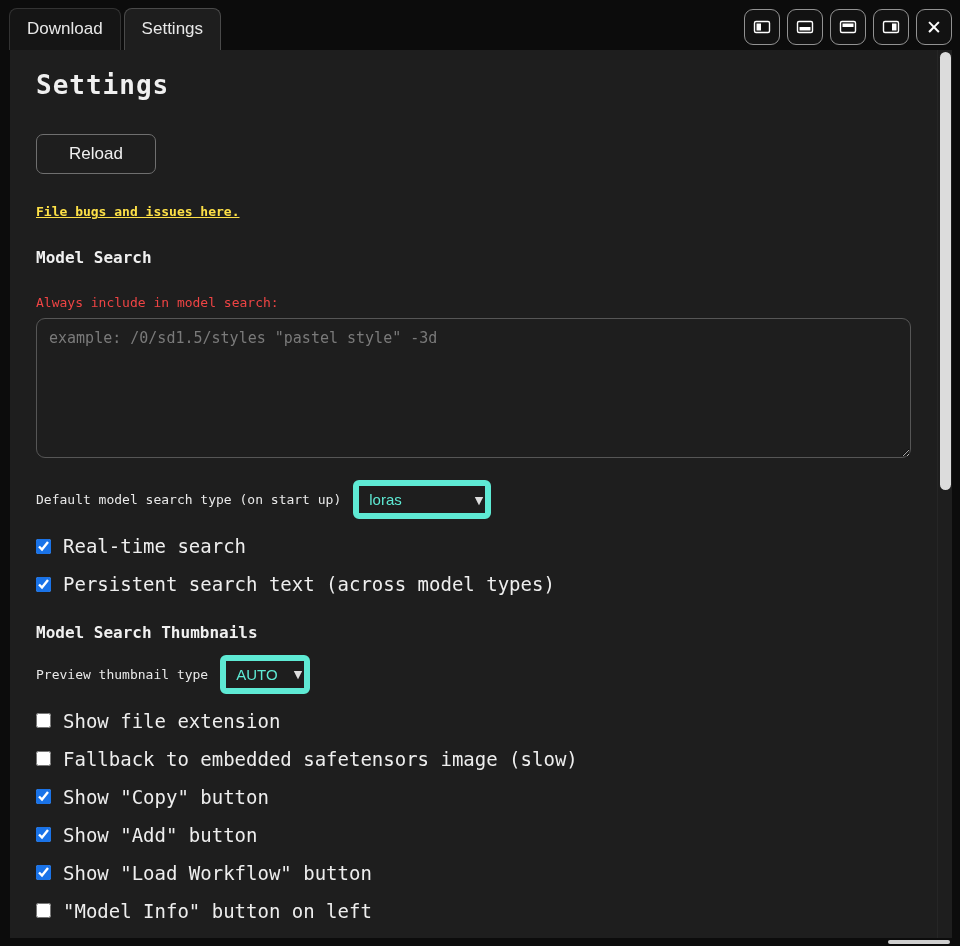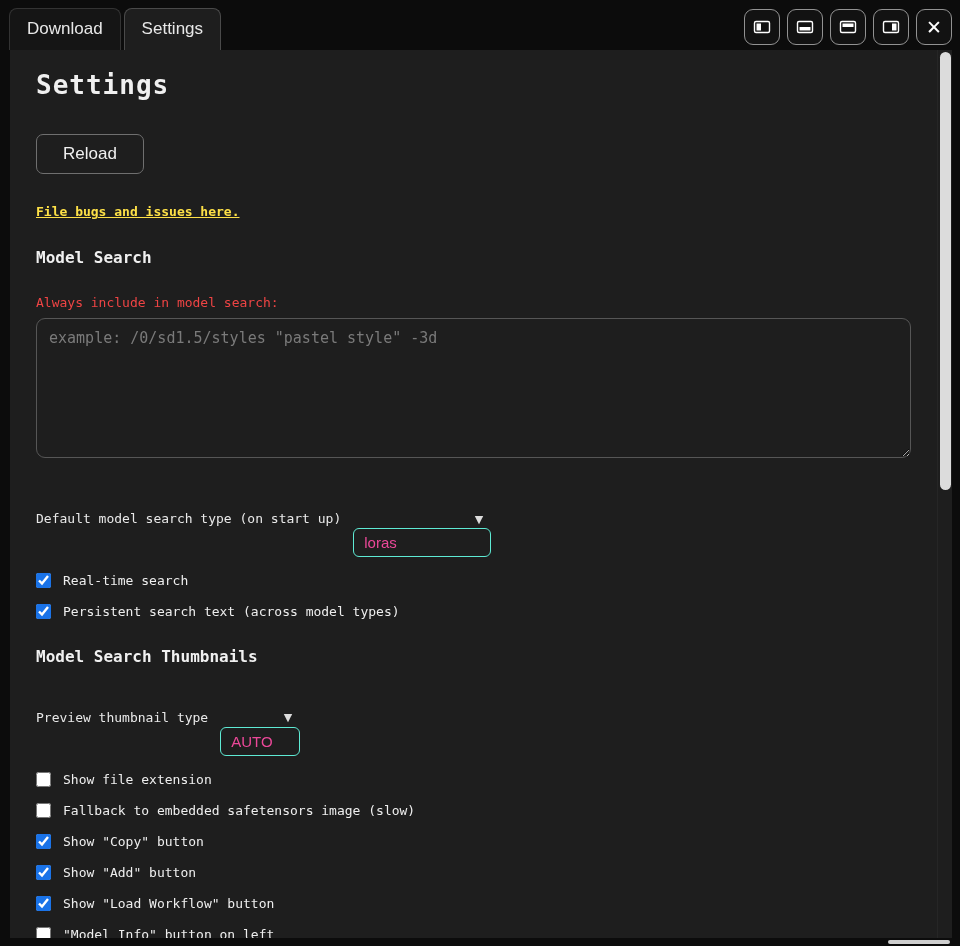--- a/index.html
+++ b/index.html
@@ -47,21 +47,21 @@
     display: flex; overflow: hidden; position: relative;
   }
   .content { flex: 1; padding: 20px 26px 0 26px; overflow: hidden; }
 
   h1.page-title { font-size: 26px; font-weight: bold; letter-spacing: 1px; line-height: 1.2; }
   .btn-row { display: flex; gap: 10px; margin-top: 33px; }
   .btn {
     font-family: "Liberation Sans", sans-serif; font-size: 17px;
     color: #f0f0f0; background: transparent;
     border: 1px solid #6f6f6f; border-radius: 7px;
-    width: 108px; padding: 9px 0; text-align: center; cursor: pointer;
+    width: 120px; padding: 9px 0; text-align: center; cursor: pointer;
   }
   .issues-link {
     display: inline-block; margin-top: 30px;
     font-size: 13px; font-weight: bold; color: #fde047;
     text-decoration: underline; cursor: pointer;
   }
   h2.section-heading { font-size: 16px; font-weight: bold; line-height: 1.2; margin-top: 28px; }
   .field-label { margin-top: 28px; font-size: 13px; color: #ef4444; }
 
   textarea.search-include {
@@ -72,39 +72,39 @@
     font-family: "DejaVu Sans Mono", monospace; font-size: 15px;
     resize: both; outline: none;
   }
   textarea.search-include::placeholder { color: #7a7a7a; }
 
   .select-row { display: flex; align-items: center; gap: 12px; margin-top: 22px; font-size: 13px; color: #e9e9e9; }
   .select-row.tight { margin-top: 12px; }
   .select-wrap { position: relative; display: inline-block; }
   select {
     appearance: none; -webkit-appearance: none;
-    background: var(--content-bg, #1e1e1e); color: #ec4899;
-    border: 1px solid #5eead4; border-radius: 6px;
+    background: var(--content-bg, #1e1e1e); color: #5eead4;
+    border: 6px solid #5eead4; border-radius: 6px;
     font-family: "Liberation Sans", sans-serif; font-size: 15px;
-    padding: 5px 26px 5px 10px; cursor: pointer; outline: none; margin-top: 48px;
+    padding: 5px 26px 5px 10px; cursor: pointer; outline: none;
   }
   select.wide { min-width: 138px; }
   .caret {
     position: absolute; right: 8px; top: 50%; transform: translateY(-44%);
     pointer-events: none; color: #dddddd; font-size: 11px;
     font-family: "DejaVu Sans", sans-serif;
   }
 
   .check-group { margin-top: 6px; }
   .check-row { display: flex; align-items: center; gap: 12px; margin-top: 16px; cursor: pointer; }
   .check-row input[type="checkbox"] {
     width: 15px; height: 15px; flex: 0 0 15px;
     accent-color: var(--accent-checkbox, #1a73e8); cursor: pointer;
   }
-  .check-row span { font-size: 13px; color: #eeeeee; }
+  .check-row span { font-size: 19px; color: #eeeeee; }
 
   
   .scrollbar { flex: 0 0 15px; background: var(--content-bg, #1e1e1e); position: relative; border-left: 1px solid #262626; }
   .scroll-thumb {
     position: absolute; top: 2px; left: 2px;
     width: 11px; height: 438px;
     background: #dcdcdc; border-radius: 6px; cursor: pointer;
   }
   .hscroll-thumb {
     position: absolute; bottom: 2px; right: 10px;

